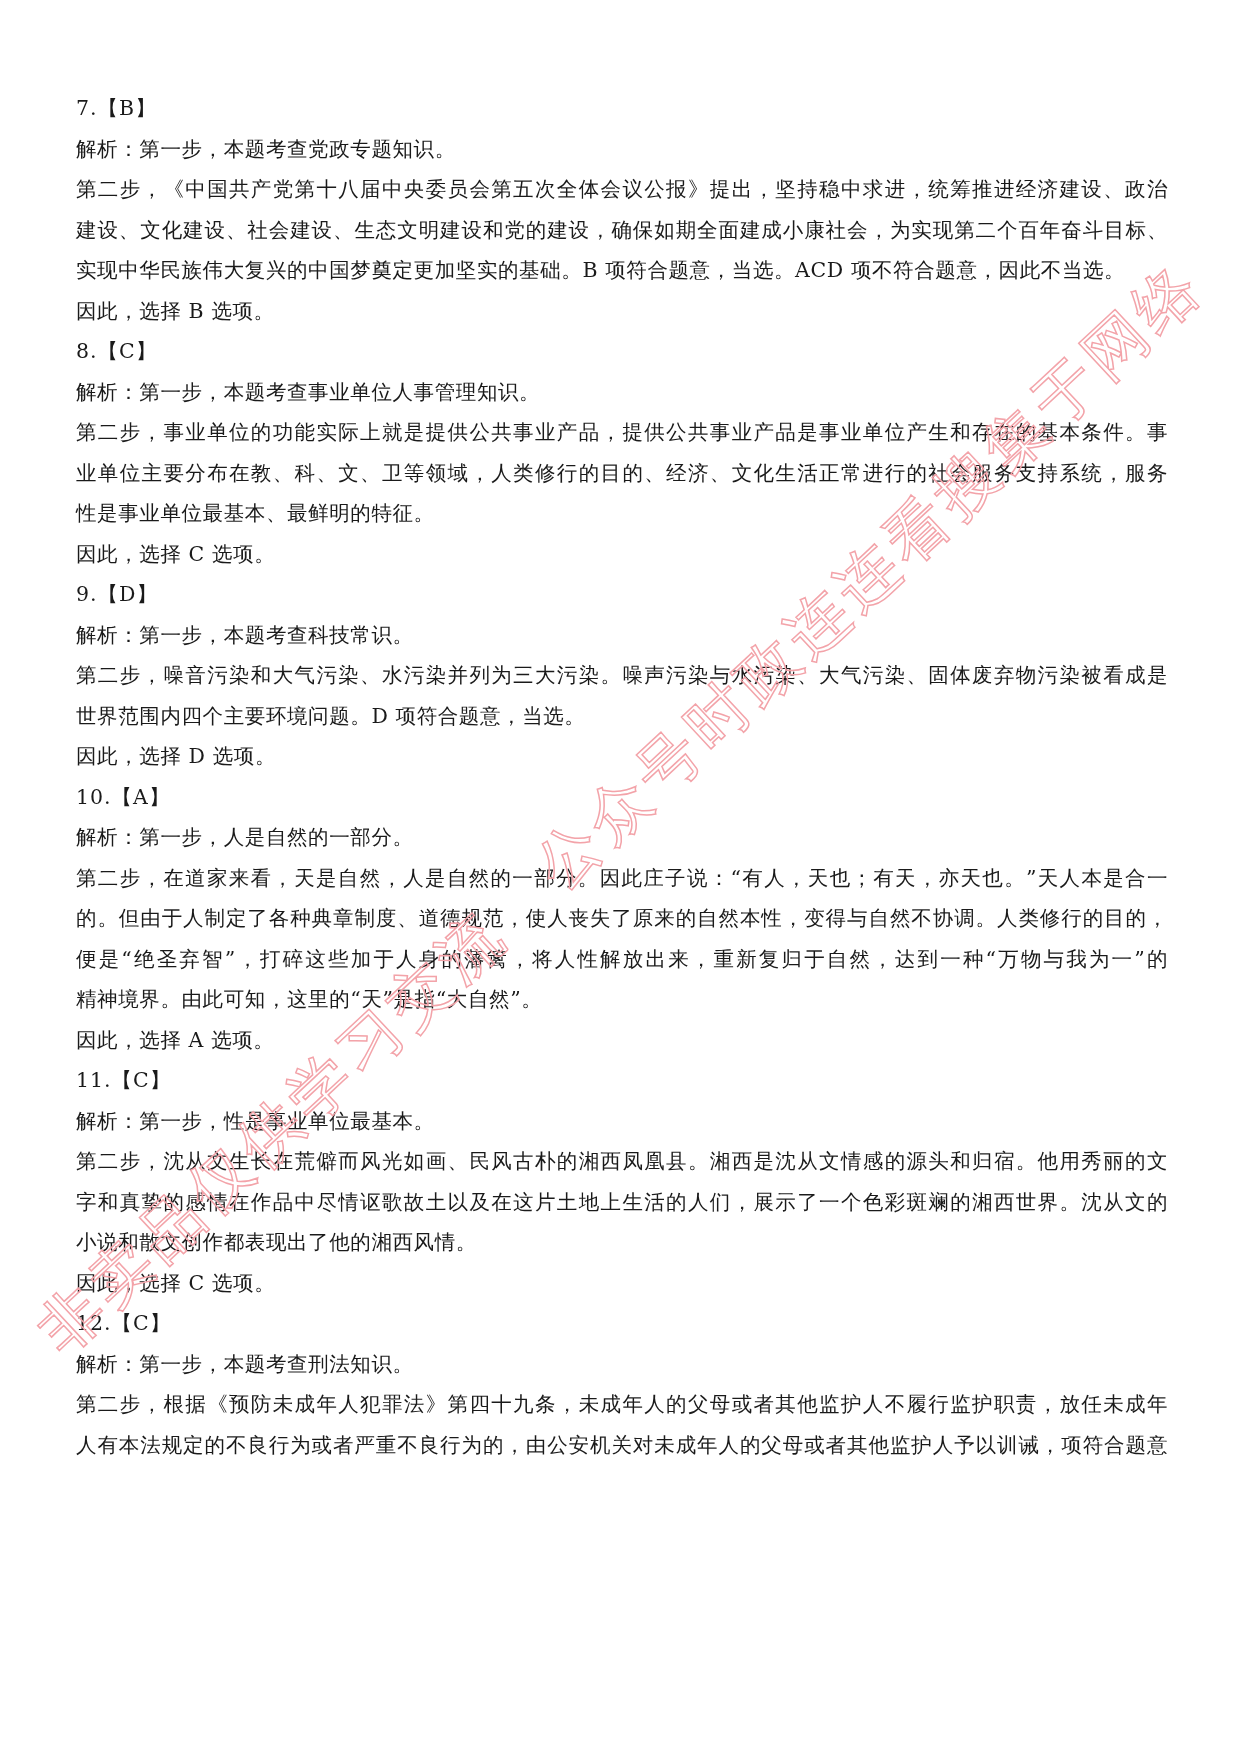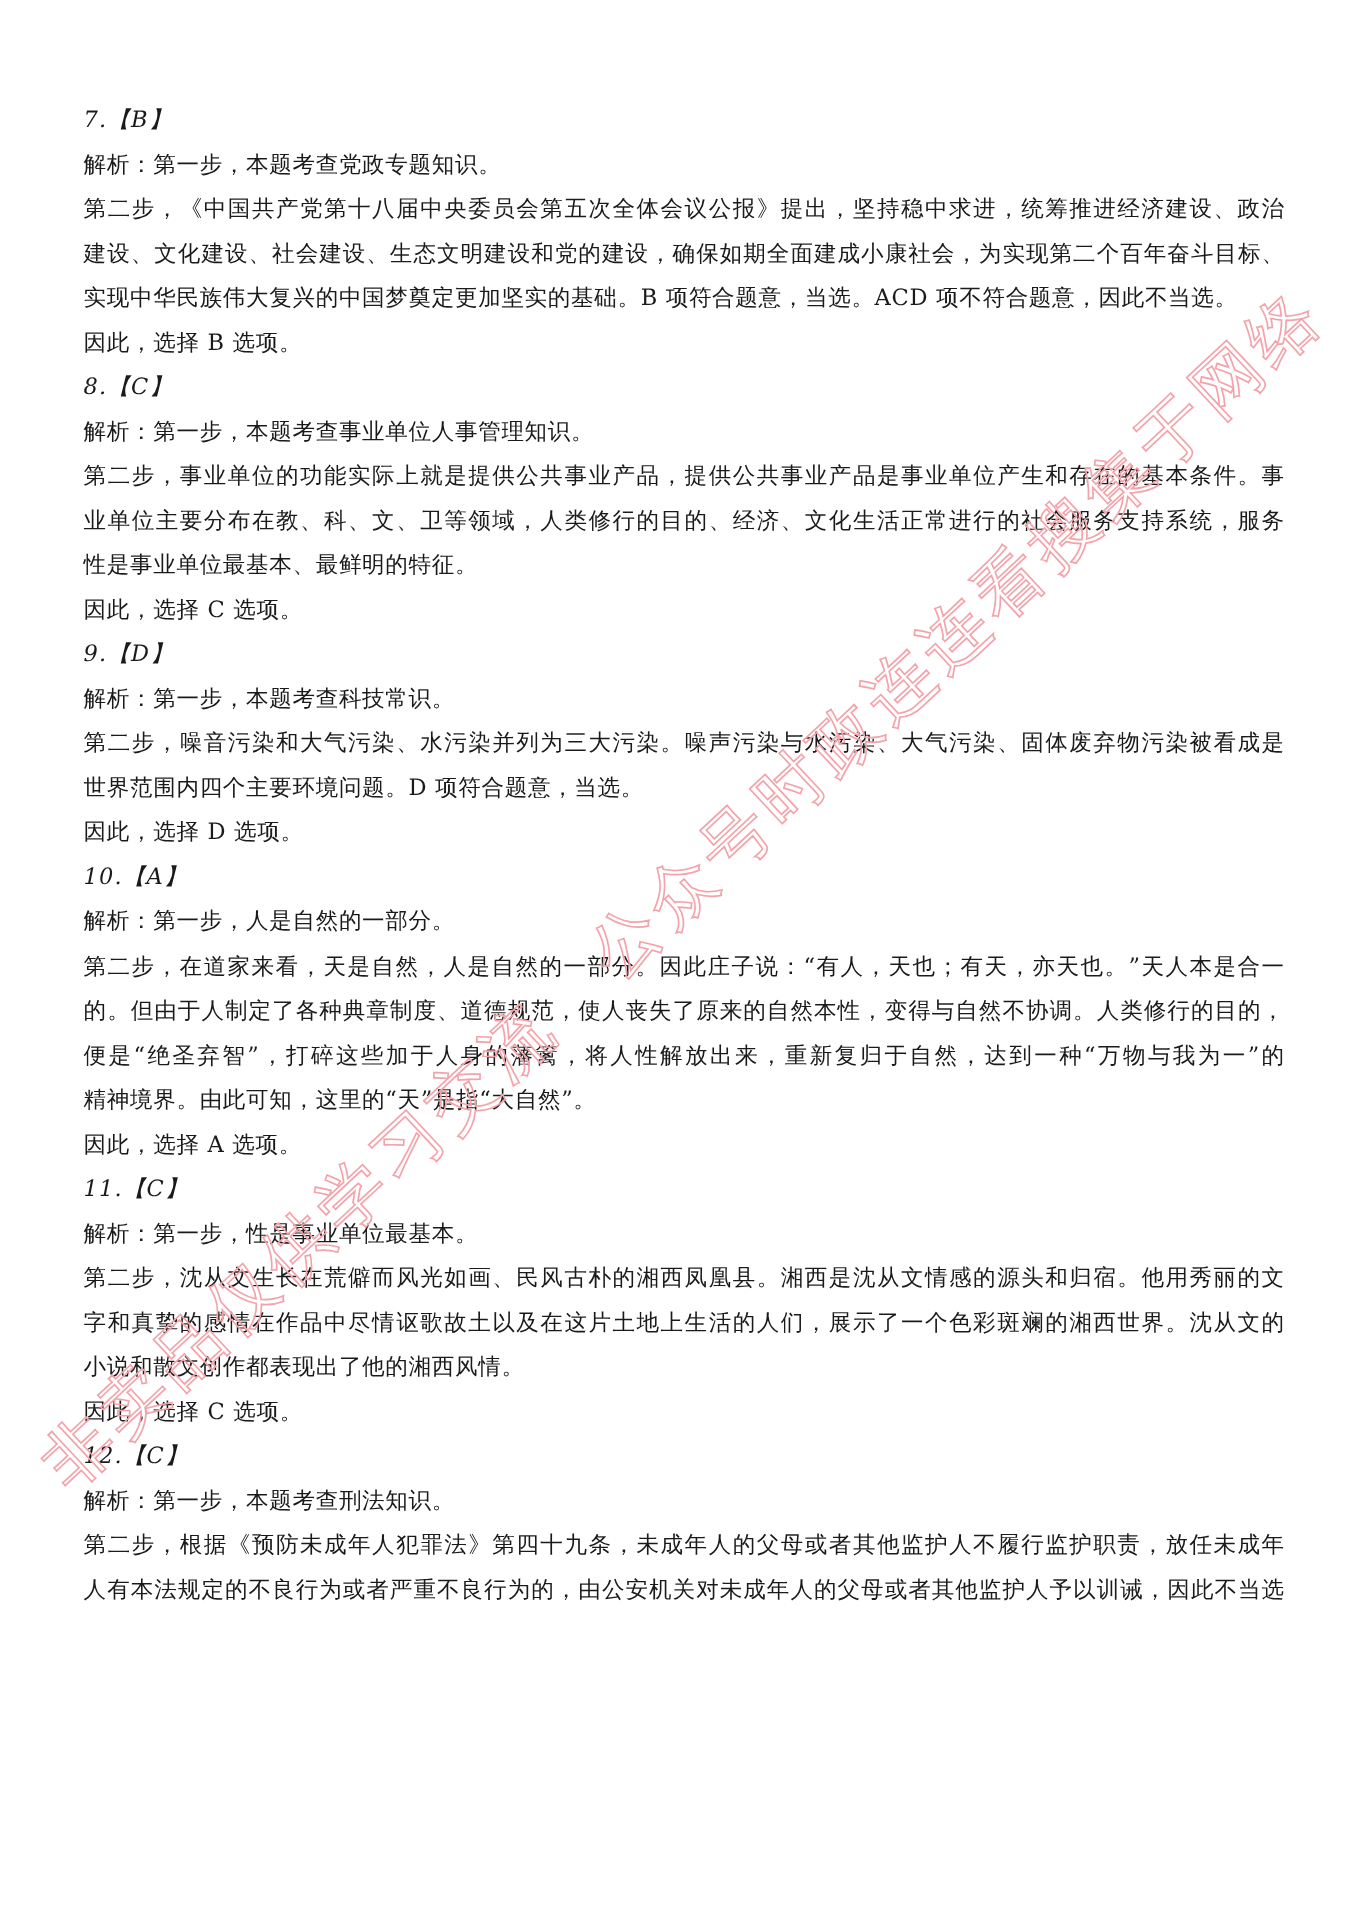--- a/index.html
+++ b/index.html
@@ -28,21 +28,20 @@
     white-space: nowrap;
     letter-spacing: 0.6px;
     text-align: justify;
     text-align-last: justify;
   }
   .line.short {
     text-align-last: left;
   }
   .q-title {
     letter-spacing: 1px;
-    font-style: italic;
   }
   .watermark-wrap {
     position: absolute;
     left: 0;
     top: 0;
     width: 1240px;
     height: 1754px;
     pointer-events: none;
   }
   .wm-inner {
@@ -106,20 +105,20 @@
     <div class="line">第二步，沈从文生长在荒僻而风光如画、民风古朴的湘西凤凰县。湘西是沈从文情感的源头和归宿。他用秀丽的文</div>
     <div class="line">字和真挚的感情在作品中尽情讴歌故土以及在这片土地上生活的人们，展示了一个色彩斑斓的湘西世界。沈从文的</div>
     <div class="line short">小说和散文创作都表现出了他的湘西风情。</div>
     <div class="line short">因此，选择 C 选项。</div>
   </section>
 
   <section>
     <div class="line short q-title"><span>12.</span><span>【C】</span></div>
     <div class="line short">解析：第一步，本题考查刑法知识。</div>
     <div class="line">第二步，根据《预防未成年人犯罪法》第四十九条，未成年人的父母或者其他监护人不履行监护职责，放任未成年</div>
-    <div class="line">人有本法规定的不良行为或者严重不良行为的，由公安机关对未成年人的父母或者其他监护人予以训诫，因此不当选</div>
+    <div class="line">人有本法规定的不良行为或者严重不良行为的，由公安机关对未成年人的父母或者其他监护人予以训诫，项符合题意</div>
   </section>
 
 </div>
 
 <div class="watermark-wrap">
   <div class="wm-inner">非卖品仅供学习交流　公众号时政连连看搜集于网络</div>
 </div>
 
 </body></html>

